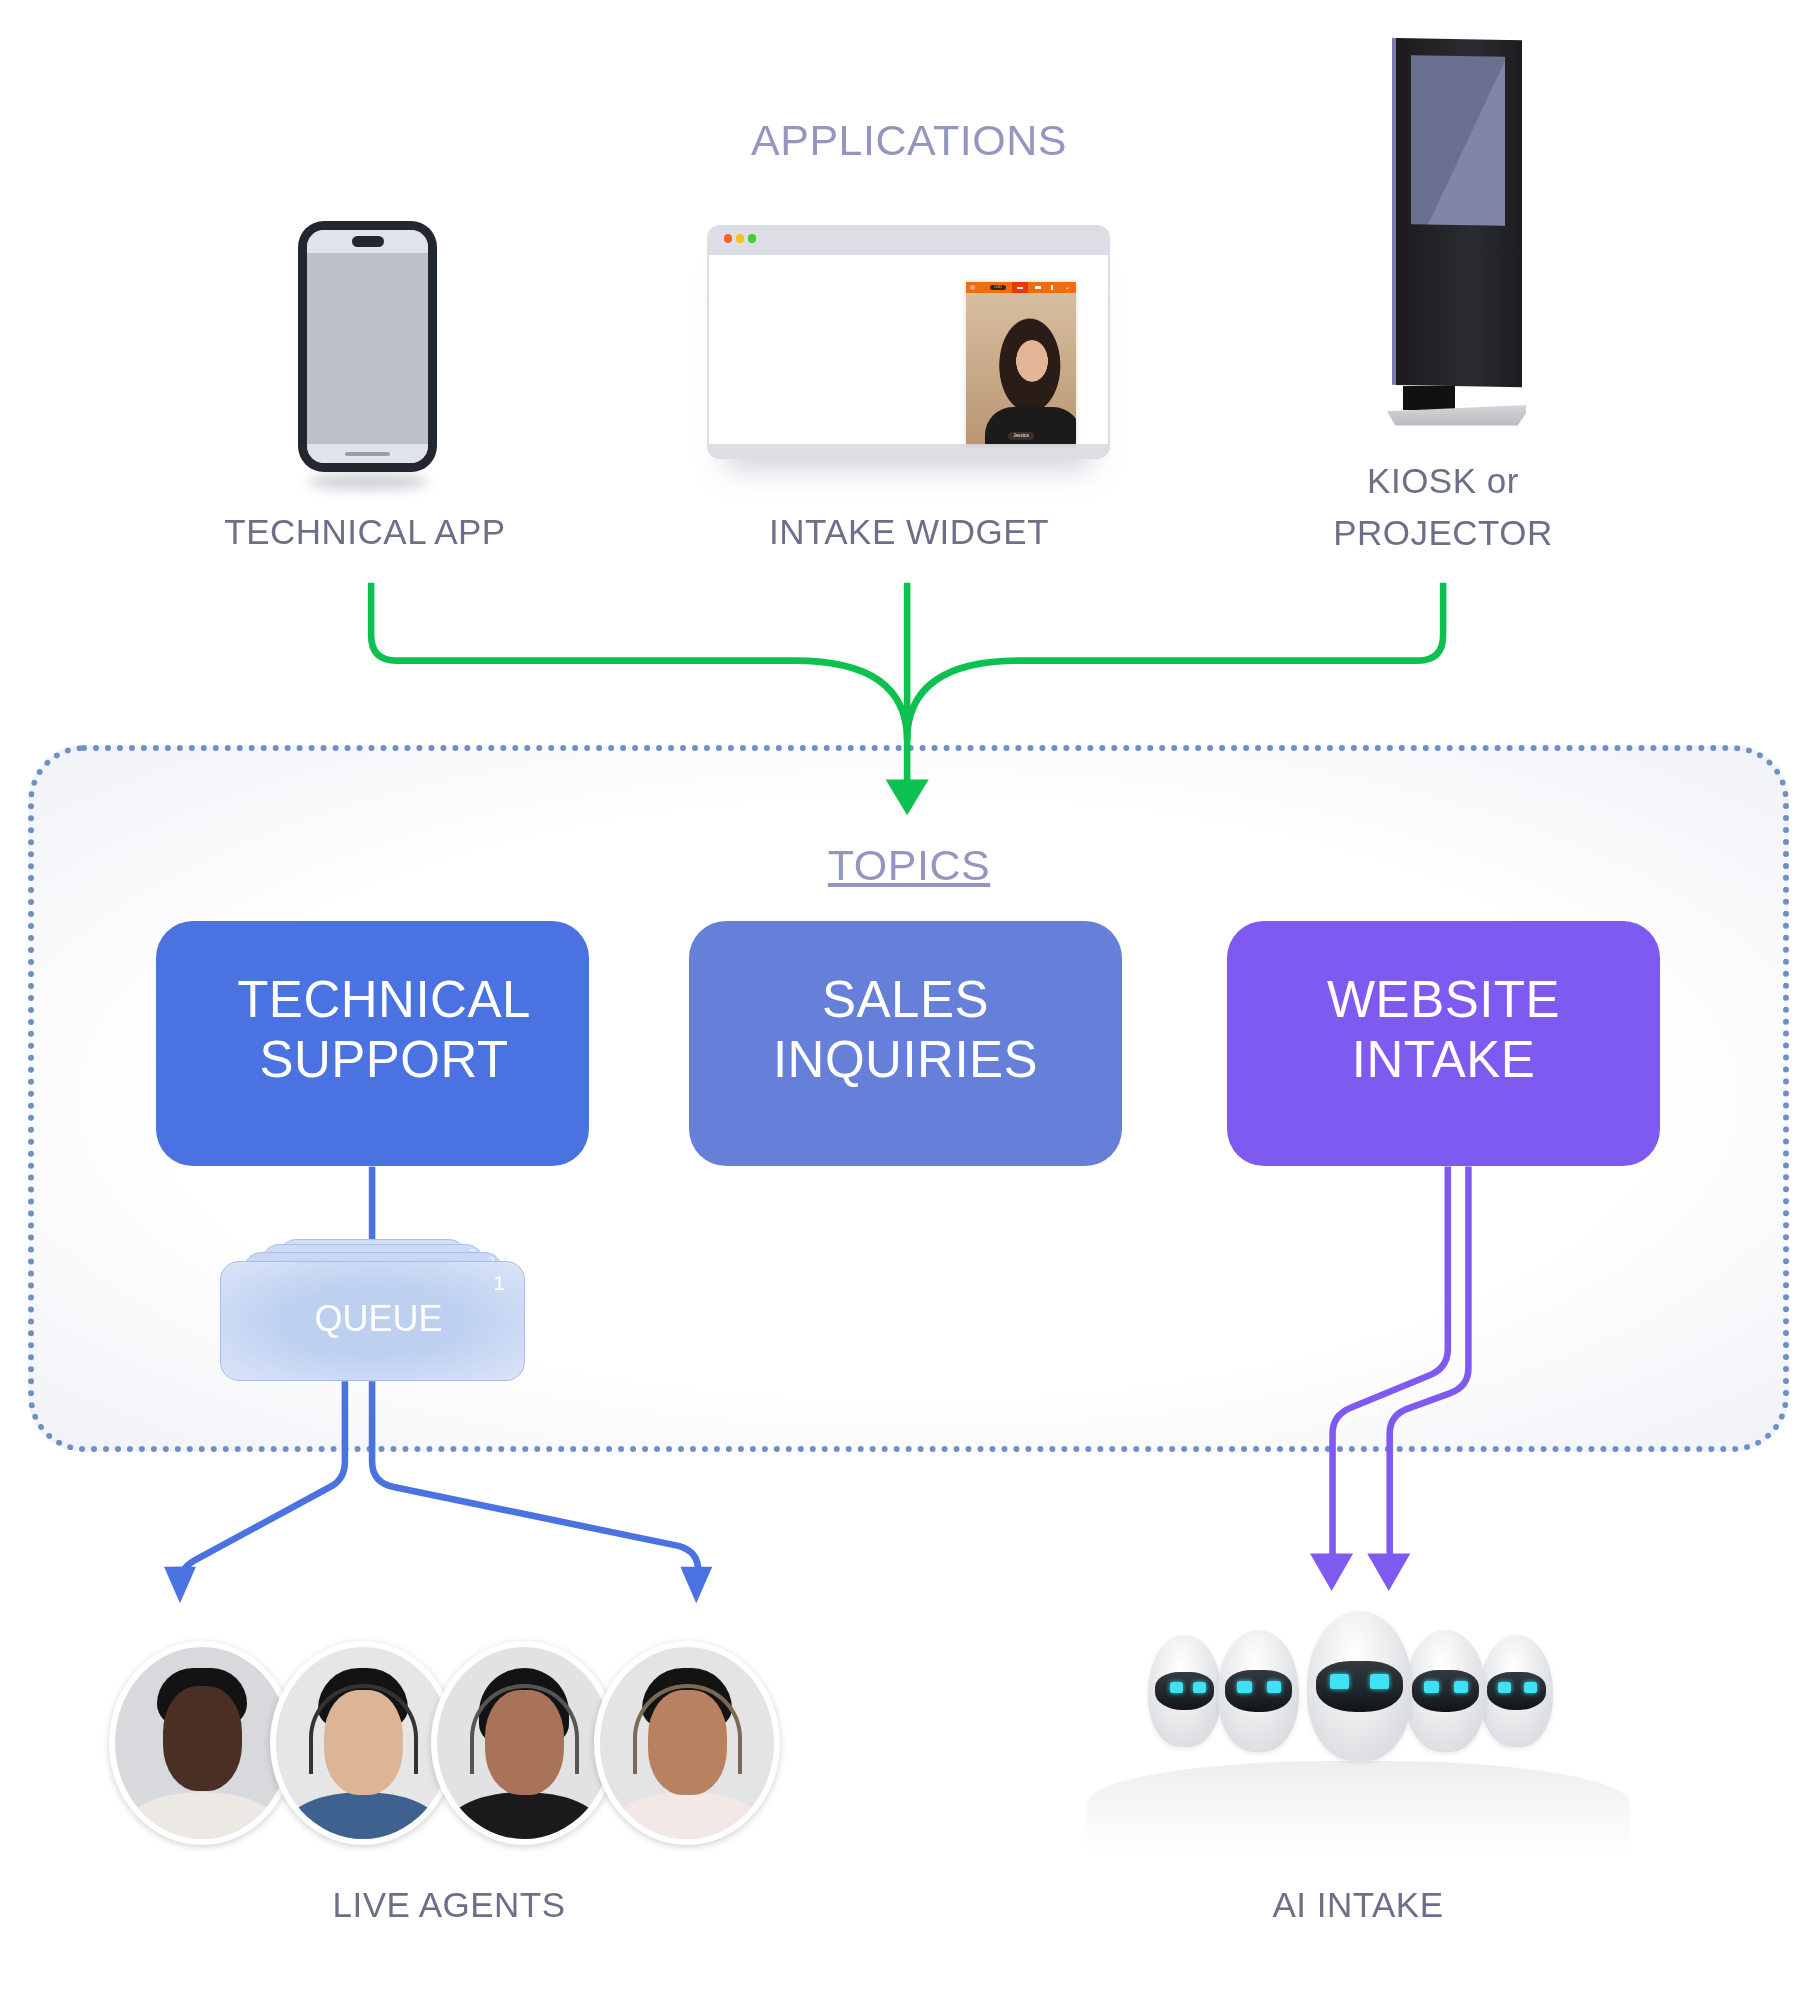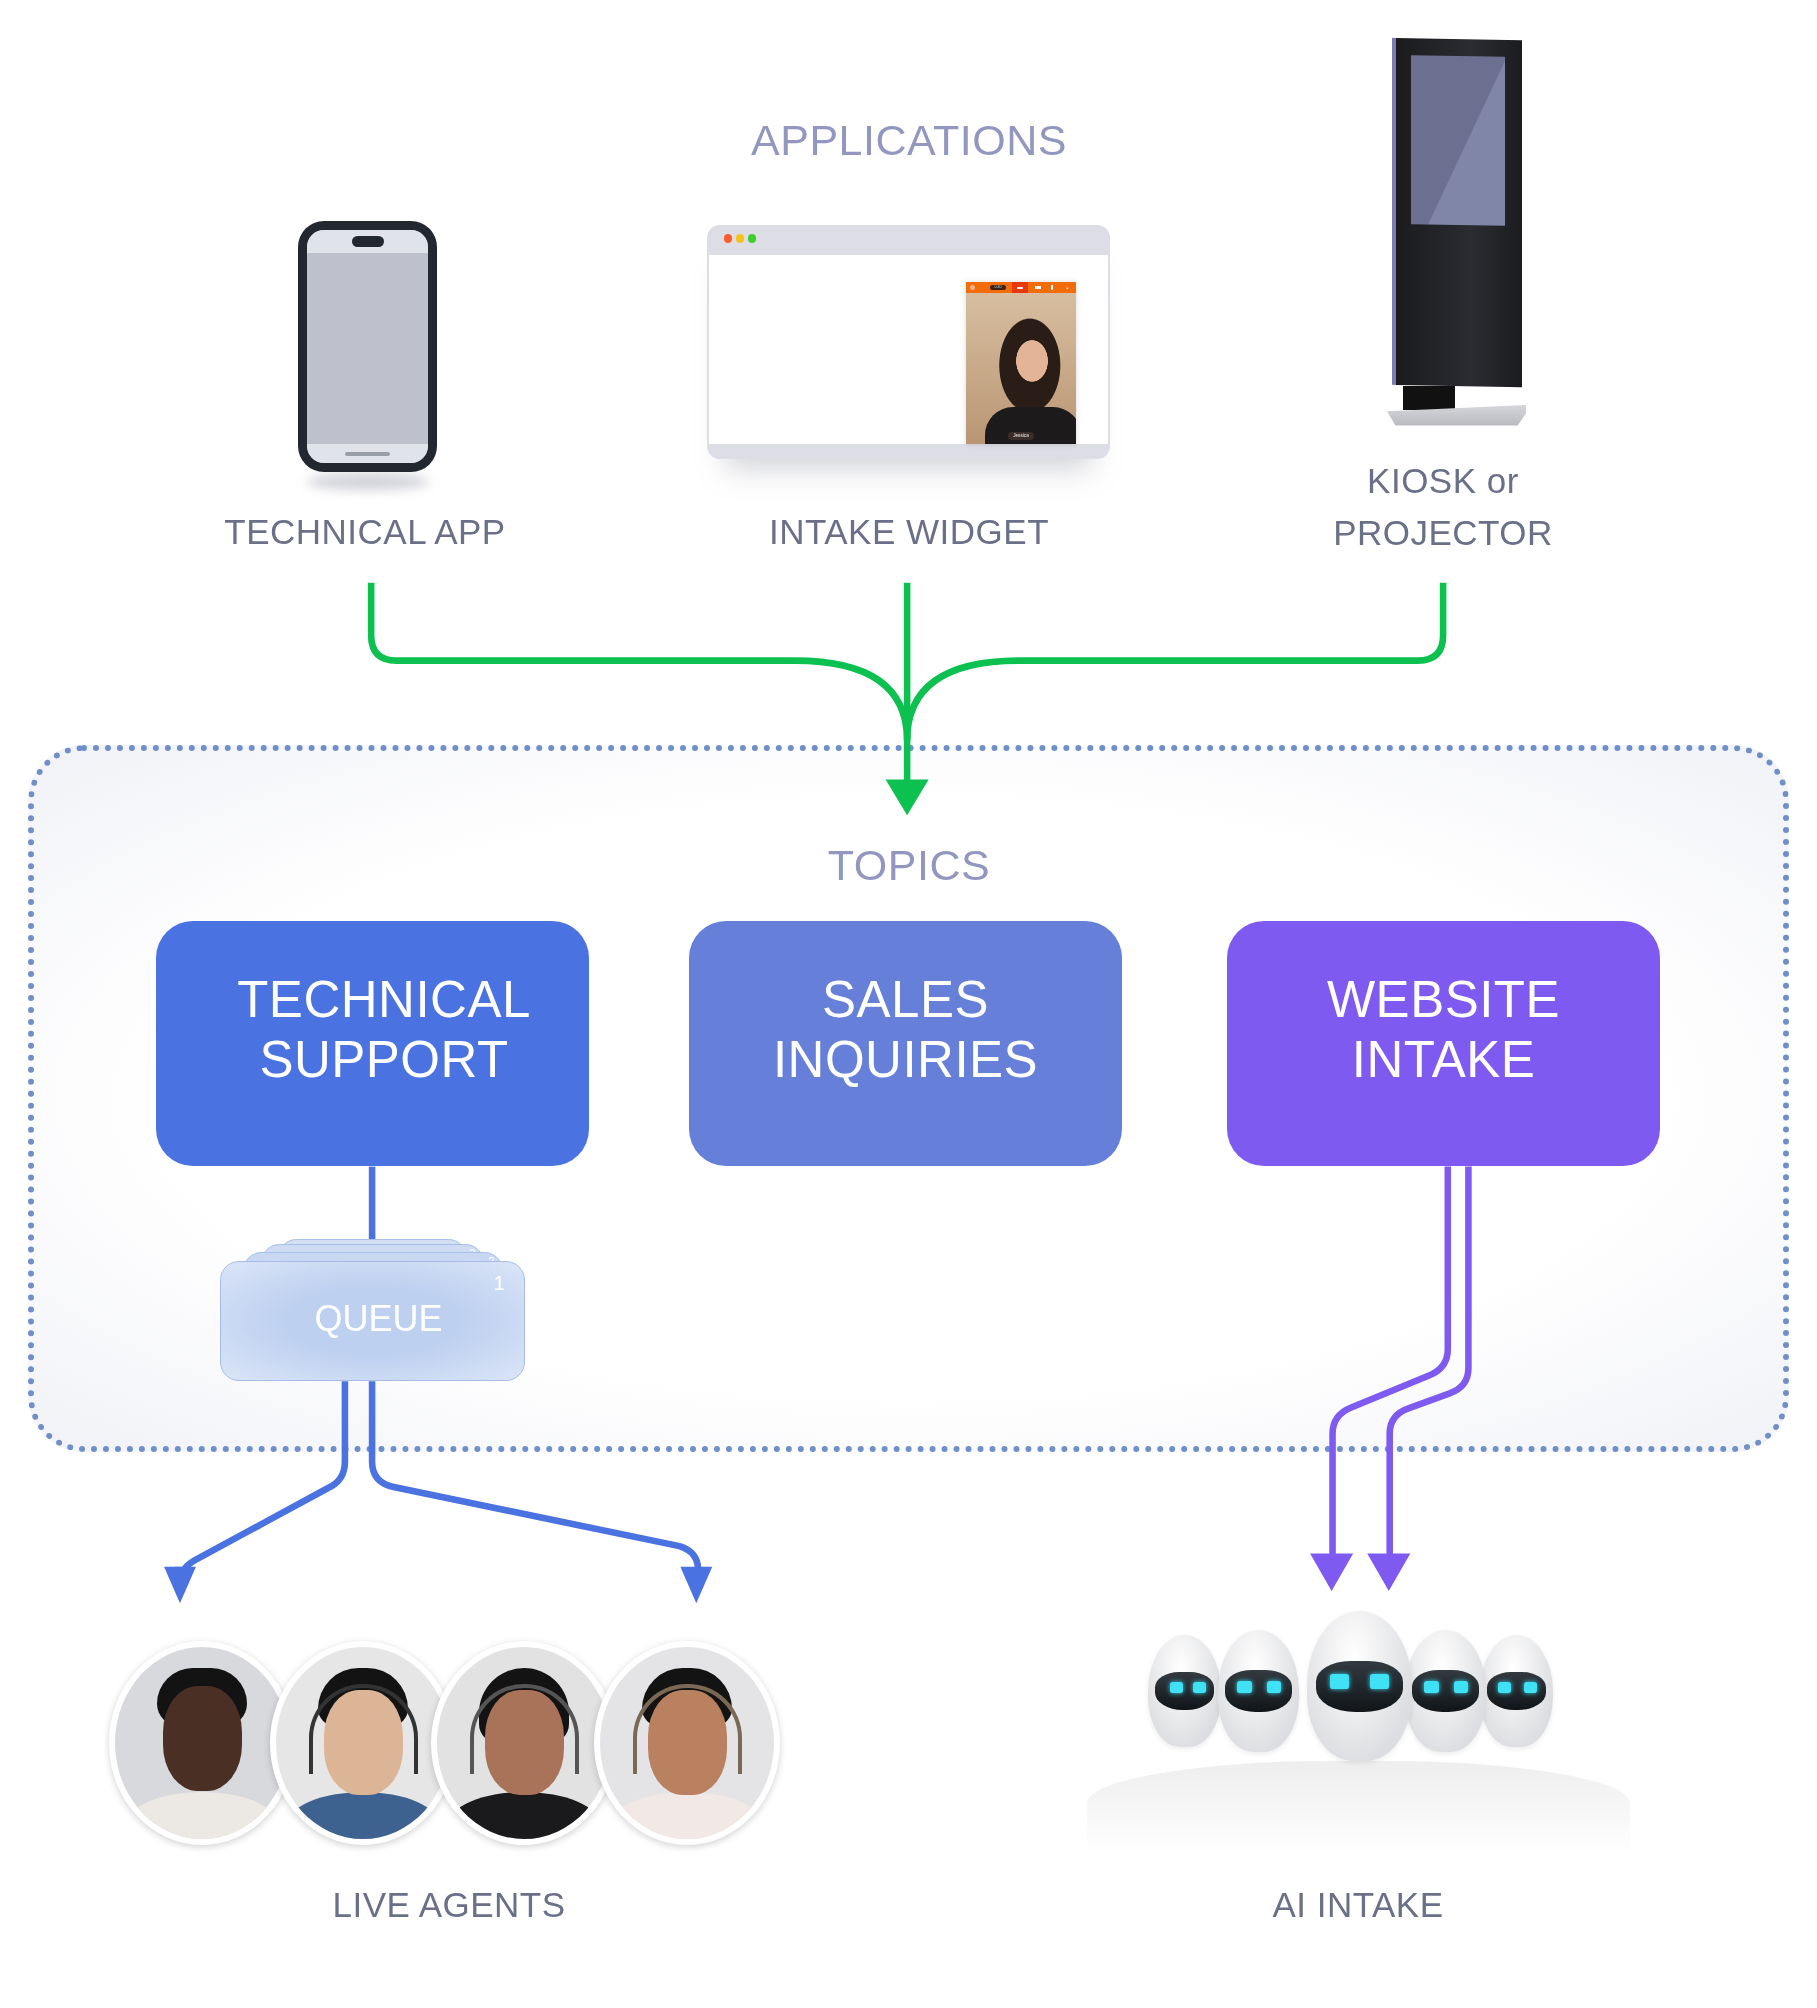--- a/index.html
+++ b/index.html
@@ -109,21 +109,21 @@
 
 <div class="abs kiosk">
   <div class="kiosk-screen"></div>
 </div>
 <div class="abs kiosk-stand"></div>
 <div class="abs kiosk-base"></div>
 <div class="label" style="left:1209px; top:455px; width:468px;">KIOSK or
 PROJECTOR</div>
 
 <div class="abs topics-box"></div>
-<div class="section-title" style="left:675px; top:841px; width:468px;">TOPICS</div>
+<div class="section-title" style="left:675px; top:841px; width:468px;text-decoration:underline;">TOPICS</div>
 
 <div class="topic" style="left:156px; top:921px; background:#4a72e0;padding-left:23px;">TECHNICAL
 SUPPORT</div>
 <div class="topic" style="left:689px; top:921px; background:#6680da;">SALES
 INQUIRIES</div>
 <div class="topic" style="left:1227px; top:921px; background:#7f5af0;">WEBSITE
 INTAKE</div>
 
 <svg width="1818" height="2009" viewBox="0 0 1940 2144">
 

